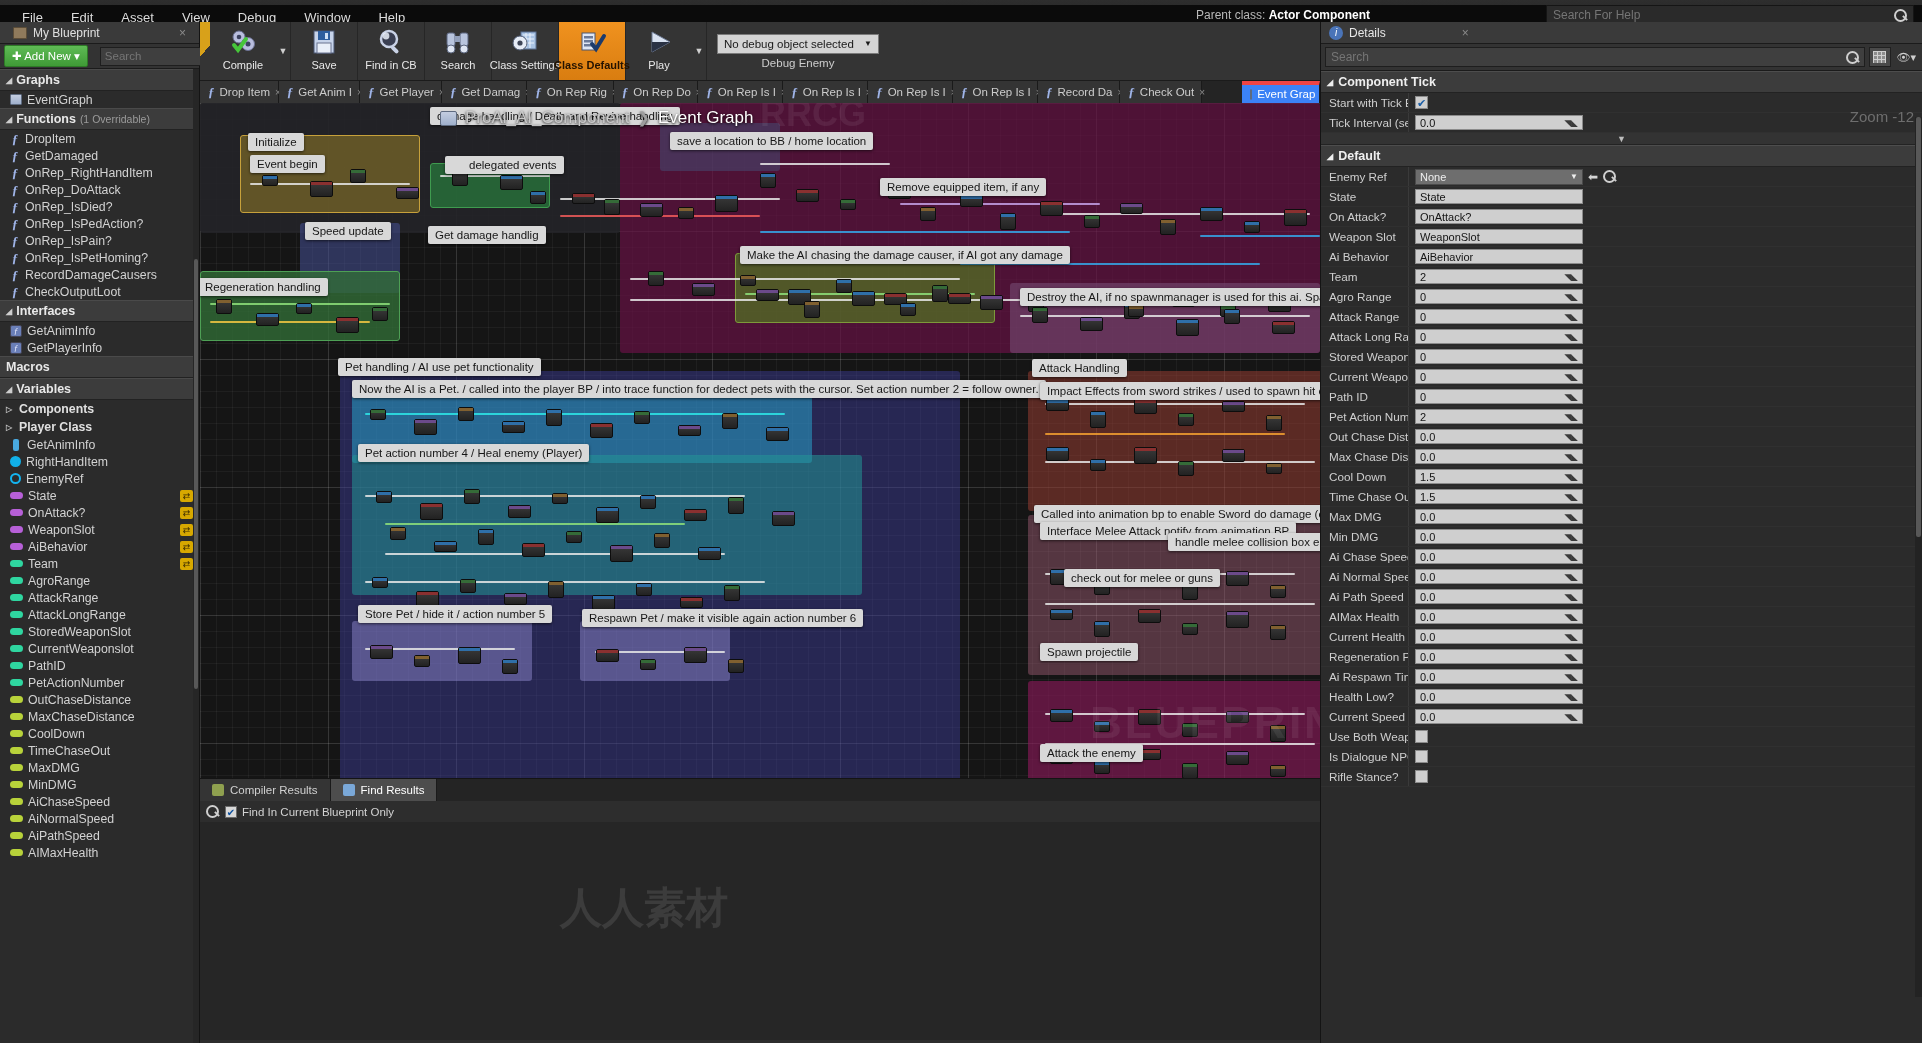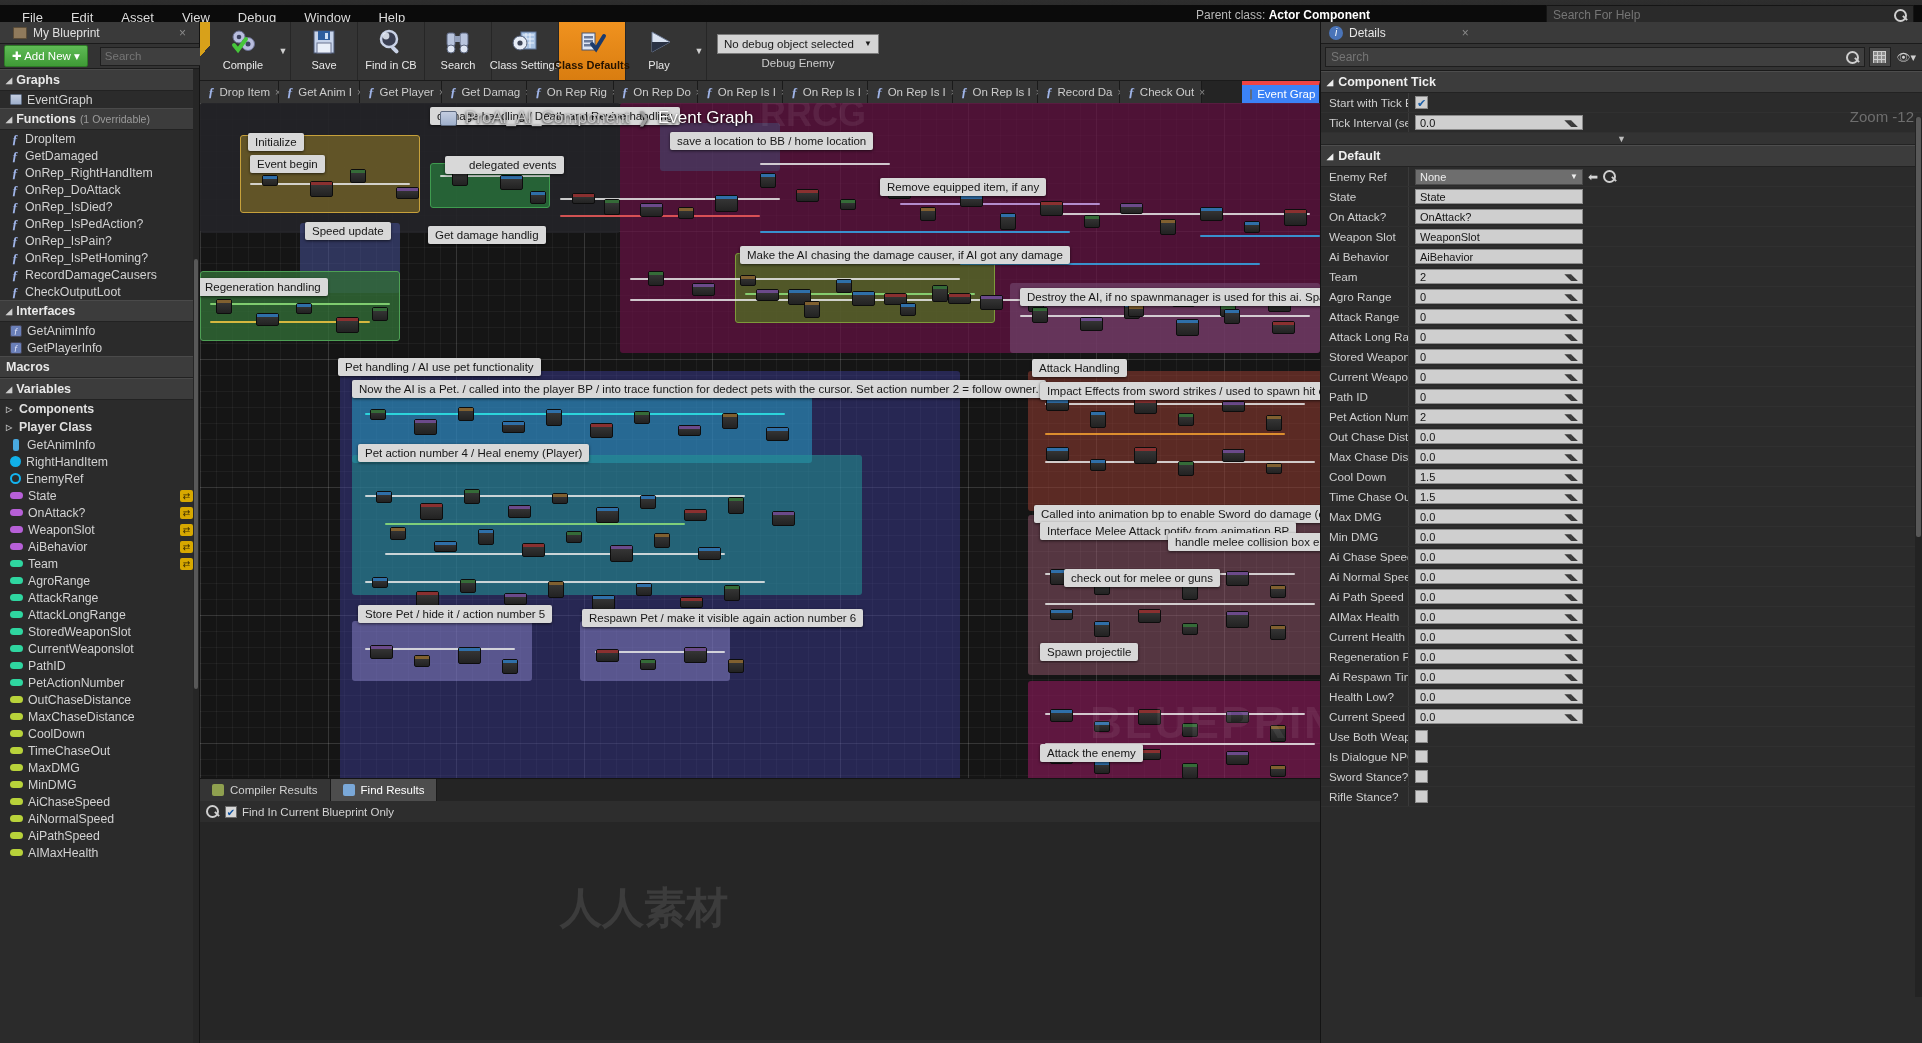--- a/index.html
+++ b/index.html
@@ -1439,26 +1439,20 @@
             <span class="chkbox"></span>
           </div>
         </div>
         <div class="prow">
           <div class="pname">Is Dialogue NPC</div>
           <div class="pval">
             <span class="chkbox"></span>
           </div>
         </div>
         <div class="prow">
-          <div class="pname">Sword Stance?</div>
-          <div class="pval">
-            <span class="chkbox"></span>
-          </div>
-        </div>
-        <div class="prow">
           <div class="pname">Rifle Stance?</div>
           <div class="pval">
             <span class="chkbox"></span>
           </div>
         </div>
       </div>
     <div class="dscroll">
         <i></i>
       </div>
   </div>

